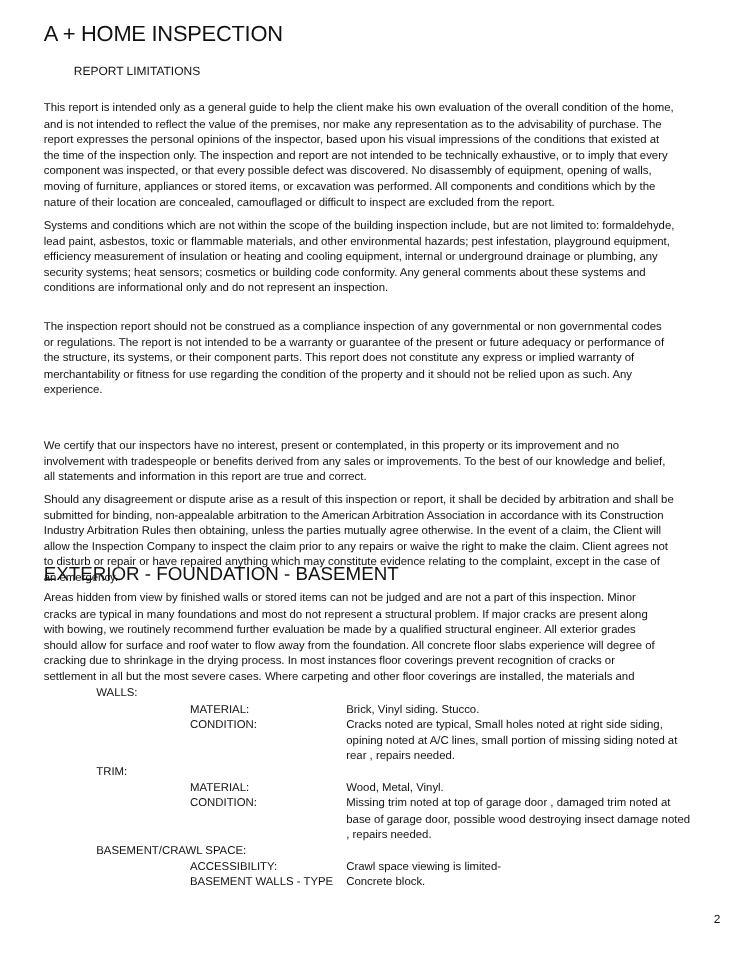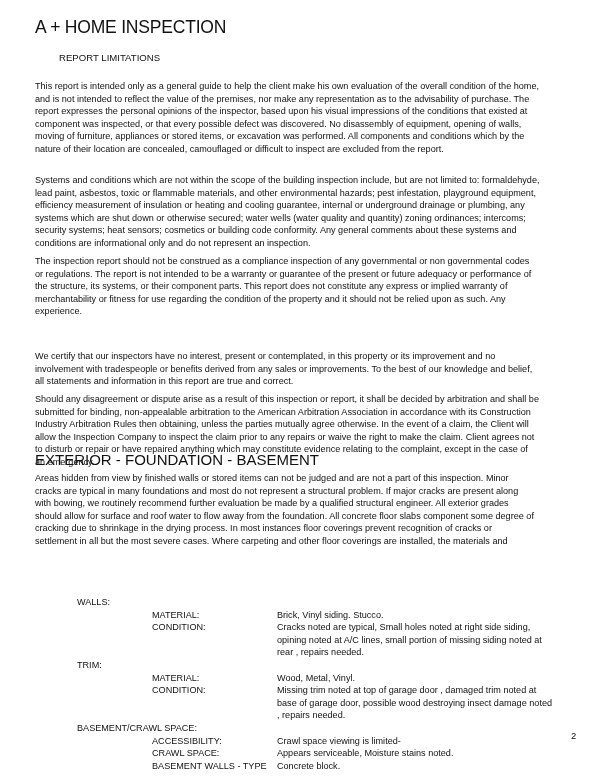--- a/index.html
+++ b/index.html
@@ -4,47 +4,47 @@
 <style>
   html, body { margin: 0; padding: 0; background: #ffffff; }
   body { width: 600px; height: 776px; position: relative; overflow: hidden;
          font-family: "Liberation Sans", sans-serif; color: #111; }
   .page { position: absolute; left: 0; top: 0; width: 580px; height: 776px; background: #fff; }
   .title { position: absolute; left: 35px; top: 17px; font-size: 17.5px; letter-spacing: -0.2px; white-space: nowrap; }
   .subhead { position: absolute; left: 35px; top: 52px; font-size: 9.6px; white-space: nowrap; margin-left: 24px; }
   .section-title { position: absolute; left: 35px; top: 451px; font-size: 15px; white-space: nowrap; }
   .para { position: absolute; left: 35px; width: 540px; font-size: 9.1px; line-height: 12.6px; }
   .para .ln { display: block; white-space: nowrap; }
-  .detail { position: absolute; left: 0; top: 548px; width: 600px; font-size: 9.1px; line-height: 12.6px; margin-top: 48px; }
+  .detail { position: absolute; left: 0; top: 548px; width: 600px; font-size: 9.1px; line-height: 12.6px; }
   .row { position: relative; height: 12.6px; }
   .group { position: absolute; left: 77px; white-space: nowrap; }
   .field { position: absolute; left: 152px; white-space: nowrap; }
   .value { position: absolute; left: 277px; white-space: nowrap; }
   .pagenum { position: absolute; left: 571px; top: 730px; font-size: 9.5px; }
 </style>
 </head>
 <body>
 
 <div class="page">
   <div class="title">A + HOME INSPECTION</div>
   <div class="subhead">REPORT LIMITATIONS</div>
 
   <div class="para" style="top:80px">
       <span class="ln">This report is intended only as a general guide to help the client make his own evaluation of the overall condition of the home,</span>
       <span class="ln">and is not intended to reflect the value of the premises, nor make any representation as to the advisability of purchase.  The</span>
       <span class="ln">report expresses the personal opinions of the inspector, based upon his visual impressions of the conditions that existed at</span>
+      <span class="ln">the time of the inspection only.  The inspection and report are not intended to be technically exhaustive, or to imply that every</span>
       <span class="ln">component was inspected, or that every possible defect was discovered.  No disassembly of equipment, opening of walls,</span>
       <span class="ln">moving of furniture, appliances or stored items, or excavation was performed.  All components and conditions which by the</span>
       <span class="ln">nature of their location are concealed, camouflaged or difficult to inspect are excluded from the report.</span>
     </div>
   <div class="para" style="top:174px">
       <span class="ln">Systems and conditions which are not within the scope of the building inspection include, but are not limited to: formaldehyde,</span>
       <span class="ln">lead paint, asbestos, toxic or flammable materials, and other environmental hazards; pest infestation, playground equipment,</span>
-      <span class="ln">efficiency measurement of insulation or heating and cooling guarantee, internal or underground drainage or plumbing, any</span>
-      <span class="ln">systems which are shut down or otherwise secured; water wells (water quality and quantity) zoning ordinances; intercoms;</span>
+      <span class="ln">efficiency measurement of insulation or heating and cooling equipment, internal or underground drainage or plumbing, any</span>
       <span class="ln">security systems; heat sensors; cosmetics or building code conformity.  Any general comments about these systems and</span>
       <span class="ln">conditions are informational only and do not represent an inspection.</span>
     </div>
   <div class="para" style="top:255px">
       <span class="ln">The inspection report should not be construed as a compliance inspection of any governmental or non governmental codes</span>
       <span class="ln">or regulations.  The report is not intended to be a warranty or guarantee of the present or future adequacy or performance of</span>
       <span class="ln">the structure, its systems, or their component parts.  This report does not constitute any express or implied warranty of</span>
       <span class="ln">merchantability or fitness for use regarding the condition of the property and it should not be relied upon as such.  Any</span>
       <span class="ln">experience.</span>
     </div>
@@ -60,21 +60,21 @@
       <span class="ln">allow the Inspection Company to inspect the claim prior to any repairs or waive the right to make the claim.  Client agrees not</span>
       <span class="ln">to disturb or repair or have repaired anything which may constitute evidence relating to the complaint, except in the case of</span>
       <span class="ln">an emergency.</span>
     </div>
 
   <div class="section-title">EXTERIOR - FOUNDATION - BASEMENT</div>
   <div class="para" style="top:472px" id="exterior-intro">
       <span class="ln">Areas hidden from view by finished walls or stored items can not be judged and are not a part of this inspection.  Minor</span>
       <span class="ln">cracks are typical in many foundations and most do not represent a structural problem.  If major cracks are present along</span>
       <span class="ln">with bowing, we routinely recommend further evaluation be made by a qualified structural engineer.  All exterior grades</span>
-      <span class="ln">should allow for surface and roof water to flow away from the foundation.  All concrete floor slabs component some degree of</span>
+      <span class="ln">should allow for surface and roof water to flow away from the foundation.  All concrete floor slabs experience will degree of</span>
       <span class="ln">cracking due to shrinkage in the drying process.  In most instances floor coverings prevent recognition of cracks or</span>
       <span class="ln">settlement in all but the most severe cases.  Where carpeting and other floor coverings are installed, the materials and</span>
     </div>
 
   <div class="detail" id="details">
       <div class="row">
         <span class="group">WALLS:</span>
       </div>
       <div class="row">
         <span class="field">MATERIAL:</span>
@@ -108,23 +108,19 @@
         <span class="value">, repairs needed.</span>
       </div>
       <div class="row">
         <span class="group">BASEMENT/CRAWL SPACE:</span>
       </div>
       <div class="row">
         <span class="field">ACCESSIBILITY:</span>
         <span class="value">Crawl space viewing is limited-</span>
       </div>
       <div class="row">
-        <span class="field">CRAWL SPACE:</span>
-        <span class="value">Appears serviceable, Moisture stains noted.</span>
-      </div>
-      <div class="row">
         <span class="field">BASEMENT WALLS - TYPE</span>
         <span class="value">Concrete block.</span>
       </div>
     </div>
 
   <div class="pagenum">2</div>
 </div>
 
 </body></html>

